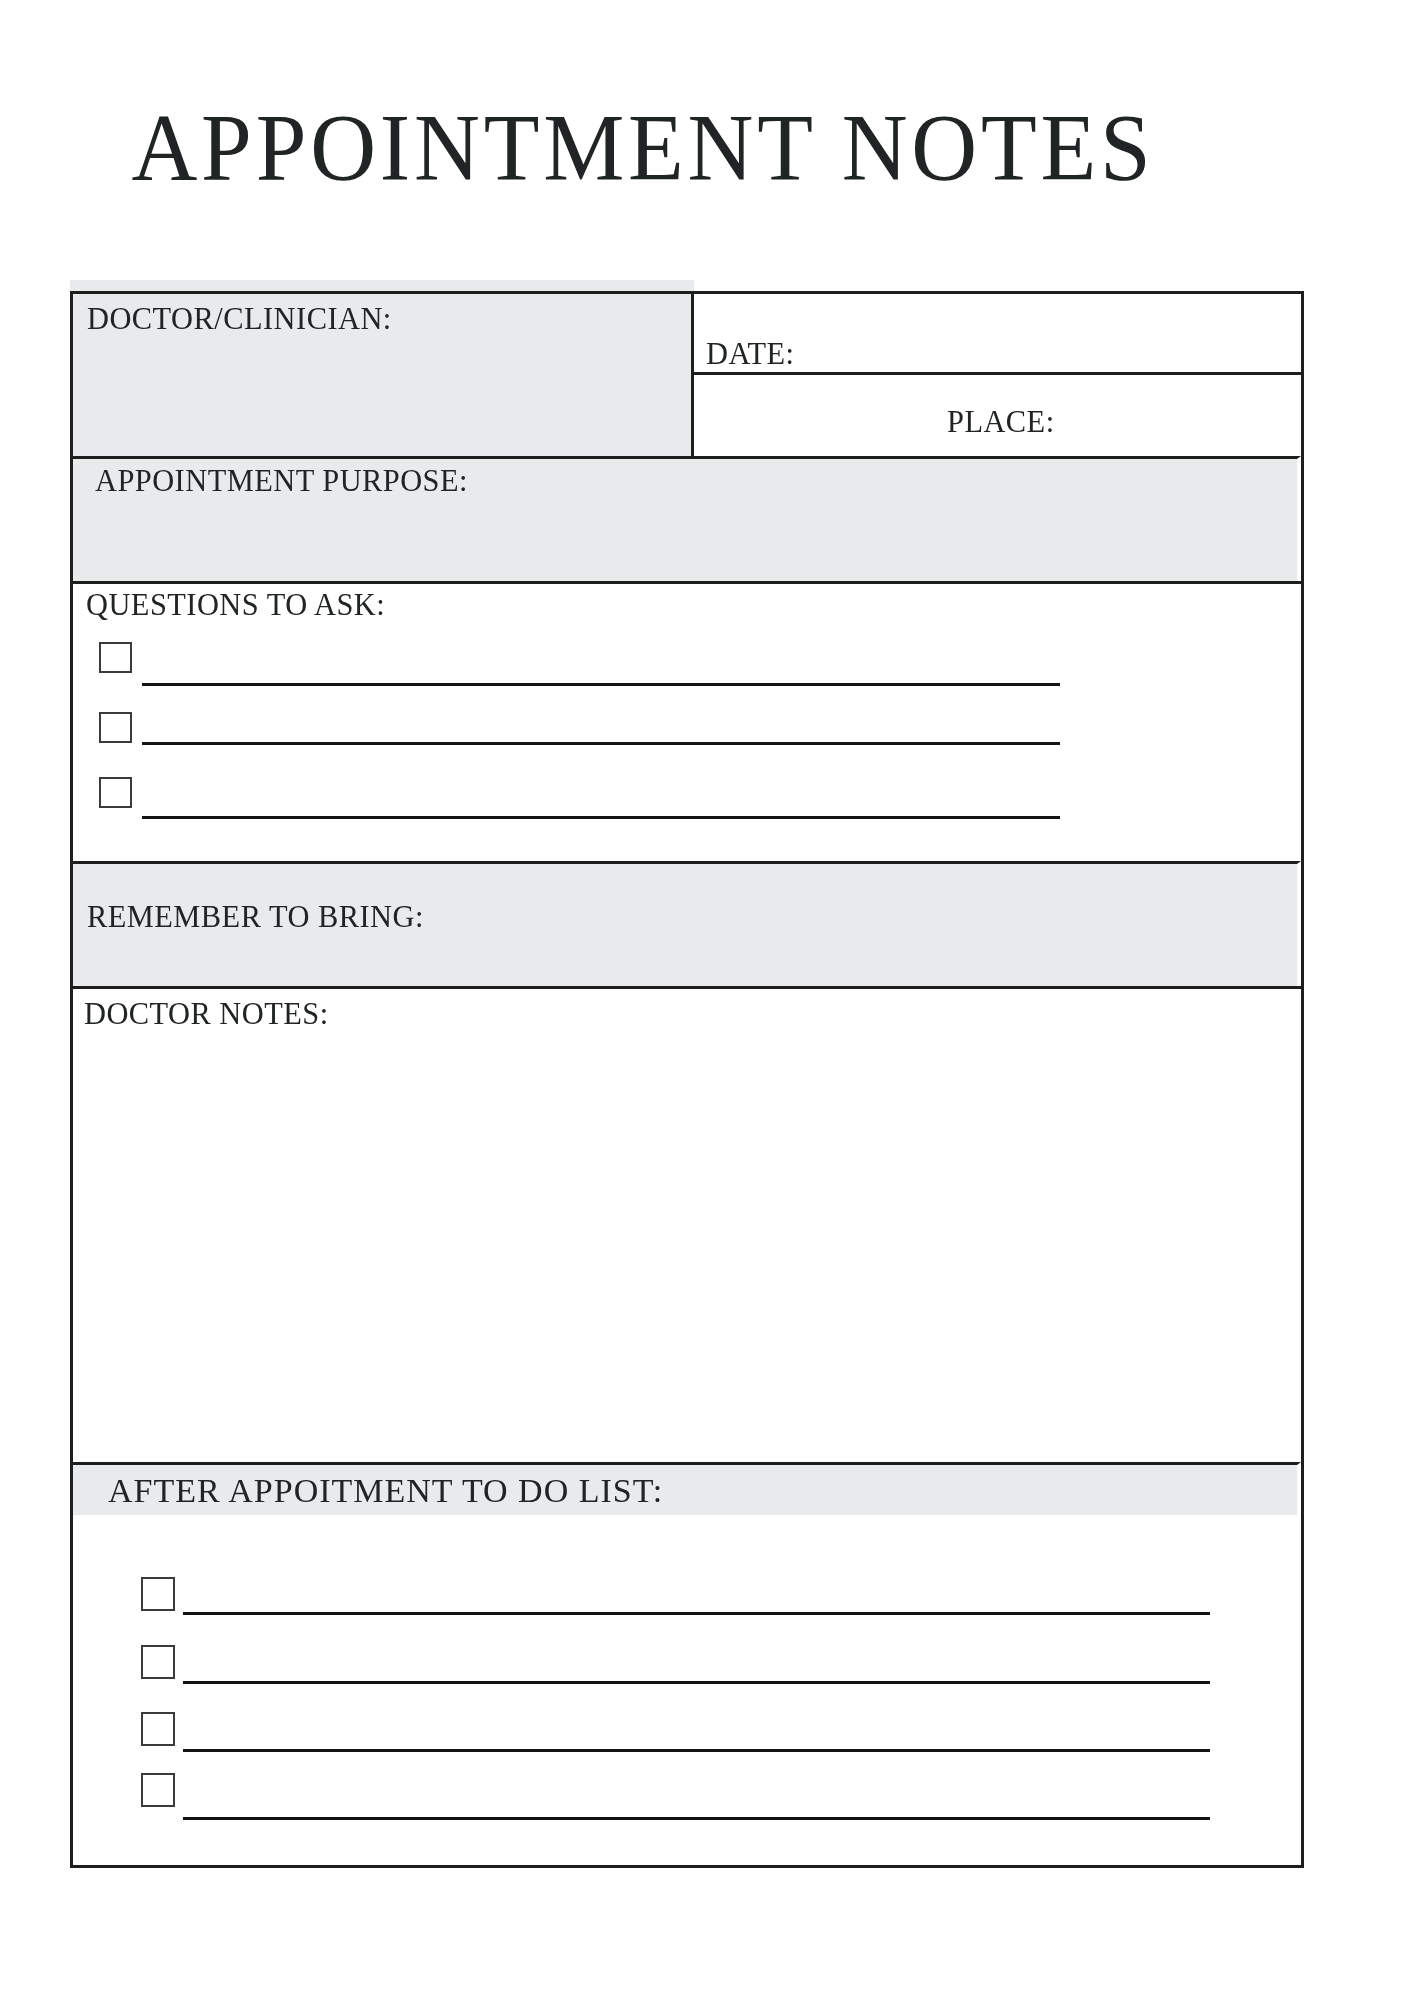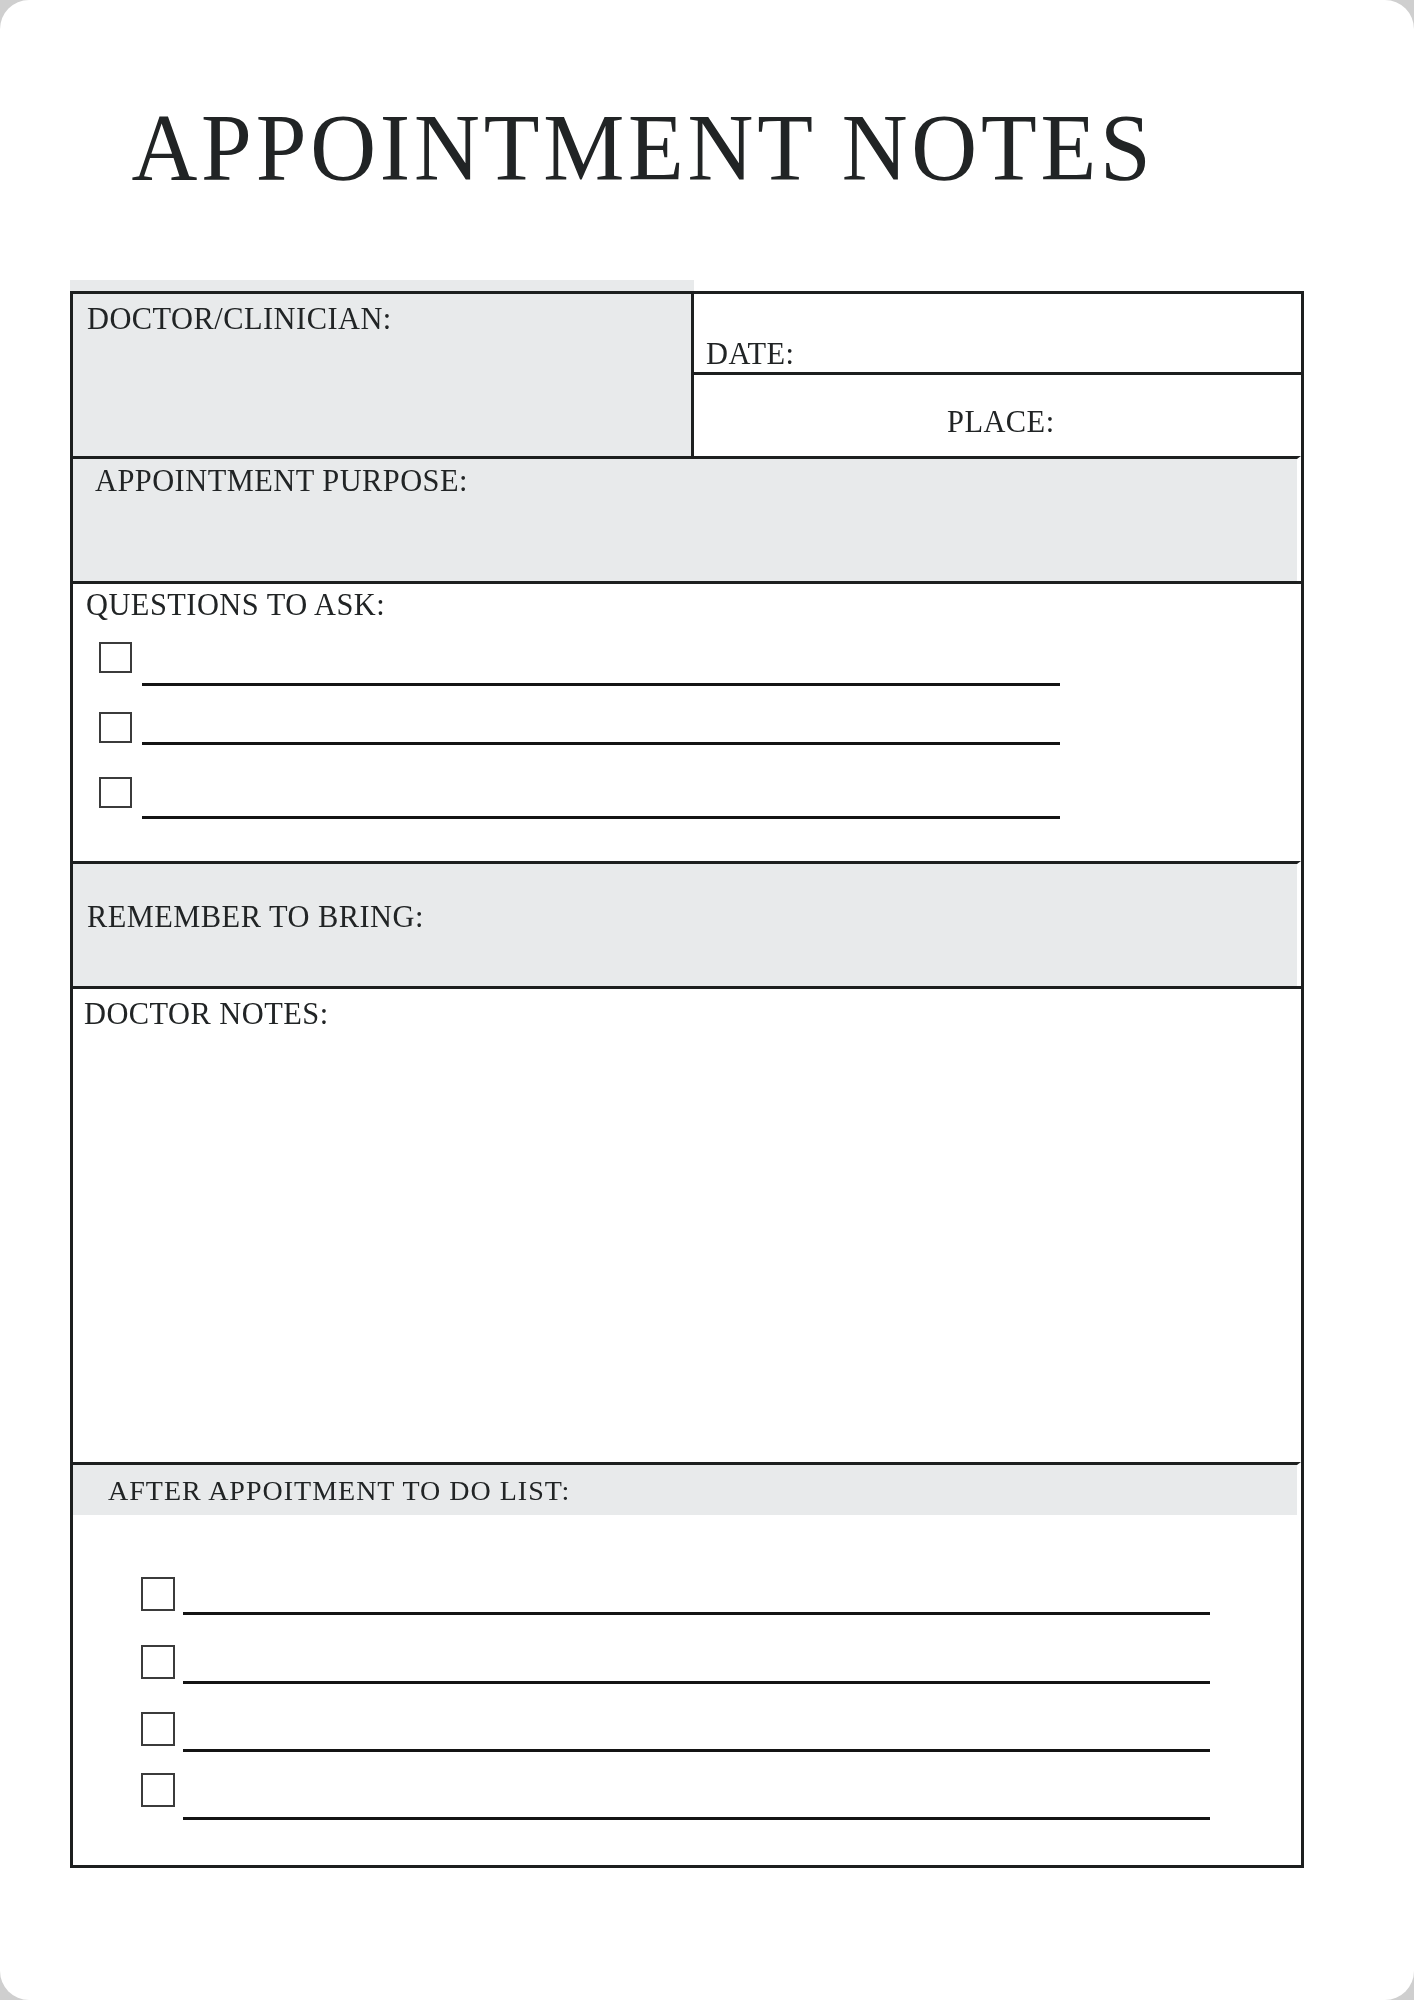--- a/index.html
+++ b/index.html
@@ -1,21 +1,21 @@
 <!DOCTYPE html>
 <html style="--fill: #e8eaeb; --border: #1d1f1f; --line: #141414; --text: #212425; --page-bg: #ffffff;"><head>
 <meta charset="utf-8">
 <style>
   :root{
     --fill:#e8eaeb; --border:#1d1f1f; --line:#141414; --text:#212425; --page-bg:#ffffff;
   }
   html,body{margin:0;padding:0;background:#cfcfcf;}
   .page{
     position:relative; width:1414px; height:2000px; background:var(--page-bg);
-    font-family:"Liberation Serif", serif; color:var(--text); overflow:hidden;border-radius:29px;
+    font-family:"Liberation Serif", serif; color:var(--text); overflow:hidden;
   }
   .title{
     position:absolute; left:0; right:0; top:100px; margin:0;
     text-align:center; font-size:96px; font-weight:400; line-height:1;
     letter-spacing:4px; white-space:nowrap;
     transform:translateX(-64px) scaleX(0.95);
     color:var(--text);
   }
   .sheet{
     position:absolute; left:70px; top:291px; width:1234px; height:1577px;
@@ -23,21 +23,21 @@
     display:flex; flex-direction:column; background:var(--page-bg);
   }
   .overhang{
     position:absolute; left:-3px; top:-14px; width:624px; height:11px;
     background:var(--fill);
   }
   .lbl{
     display:inline-block; font-size:32px; line-height:1.15; letter-spacing:0.5px;
     transform:scaleX(0.95); transform-origin:left top; white-space:nowrap; color:var(--text);
   }
-  .lbl.wide{ font-size:28px; letter-spacing:1px; transform:none; }
+  .lbl.wide{ font-size:34px; letter-spacing:1px; transform:none; }
   .header-row{ height:162px; box-sizing:border-box; display:flex; flex:0 0 auto; }
   .cell-doctor{
     width:621px; box-sizing:border-box; border-right:3px solid var(--border);
     background:var(--fill); padding:6px 0 0 14px;
   }
   .col-right{ flex:1; display:flex; flex-direction:column; }
   .cell-date{
     height:81px; box-sizing:border-box; border-bottom:3px solid var(--border);
     display:flex; align-items:flex-end; padding:8px 0 0 12px;
   }

